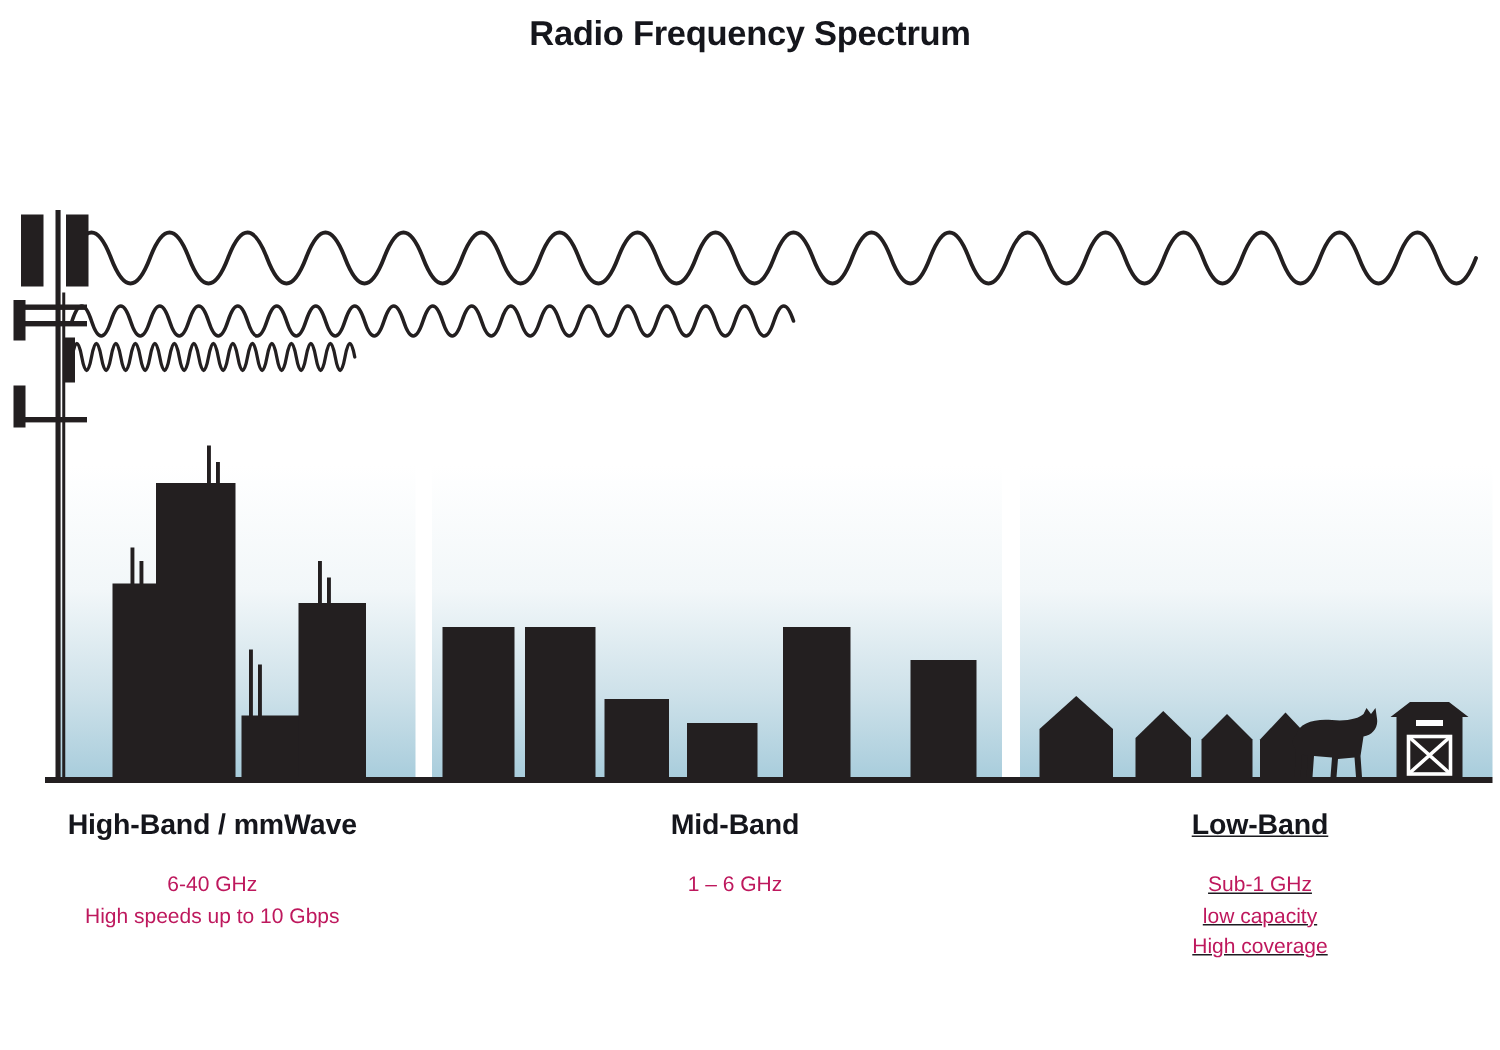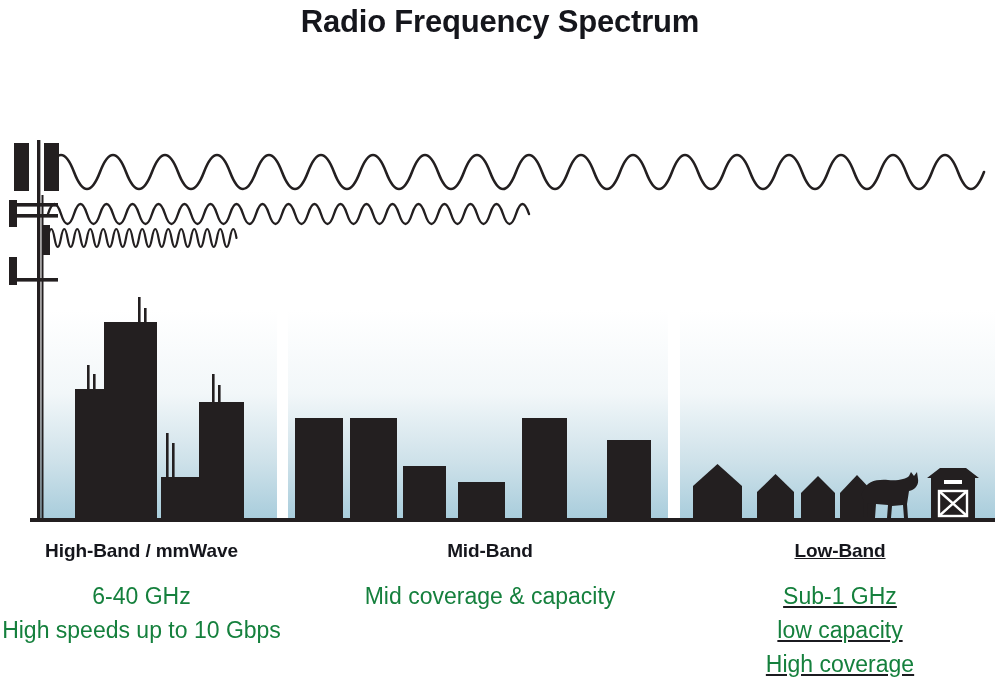--- a/index.html
+++ b/index.html
@@ -6,37 +6,37 @@
   body{
     width:1000px;height:700px;position:relative;overflow:hidden;
     font-family:"Liberation Sans","DejaVu Sans",sans-serif;
     color:#1b1b20;
   }
   #infographic{position:absolute;inset:0;width:1000px;height:700px;}
 
   .title{
     position:absolute;top:0;left:0;width:1000px;height:44px;
     display:flex;align-items:center;justify-content:center;
-    font-size:31px;font-weight:bold;letter-spacing:-0.2px;
+    font-size:23px;font-weight:bold;letter-spacing:-0.2px;
     color:#15161c;
   }
 
   .stage{position:absolute;top:118px;left:0;width:1000px;height:412px;}
   .stage svg{display:block;}
 
   .captions{position:absolute;top:540px;left:0;width:885px;height:160px;}
   .caption{
     position:absolute;top:0;text-align:center;
   }
   .caption .band{
     font-size:19px;font-weight:bold;color:#15161c;
     letter-spacing:-0.1px;white-space:nowrap;
   }
   .caption .lines{
-    margin-top:17px;font-size:23px;font-weight:400;color:#15803d;
+    margin-top:17px;font-size:14px;font-weight:400;color:#be185d;
     line-height:1.48;
   }
   .caption .lines div{white-space:nowrap;}
 
   #cap-high{left:0;width:283px;}
   #cap-mid{left:330px;width:320px;text-align:center;}
   #cap-low{left:680px;width:320px;text-decoration:underline;}
 </style>
 </head>
 <body>
@@ -123,21 +123,21 @@
     <div class="caption" id="cap-high">
       <div class="band">High-Band / mmWave</div>
       <div class="lines" id="lines-high">
           <div>6-40 GHz</div>
           <div>High speeds up to 10 Gbps</div>
         </div>
     </div>
     <div class="caption" id="cap-mid">
       <div class="band">Mid-Band</div>
       <div class="lines" id="lines-mid">
-          <div>Mid coverage &amp; capacity</div>
+          <div>1 – 6 GHz</div>
         </div>
     </div>
     <div class="caption" id="cap-low">
       <div class="band">Low-Band</div>
       <div class="lines" id="lines-low">
           <div>Sub-1 GHz</div>
           <div>low capacity</div>
           <div>High coverage</div>
         </div>
     </div>

